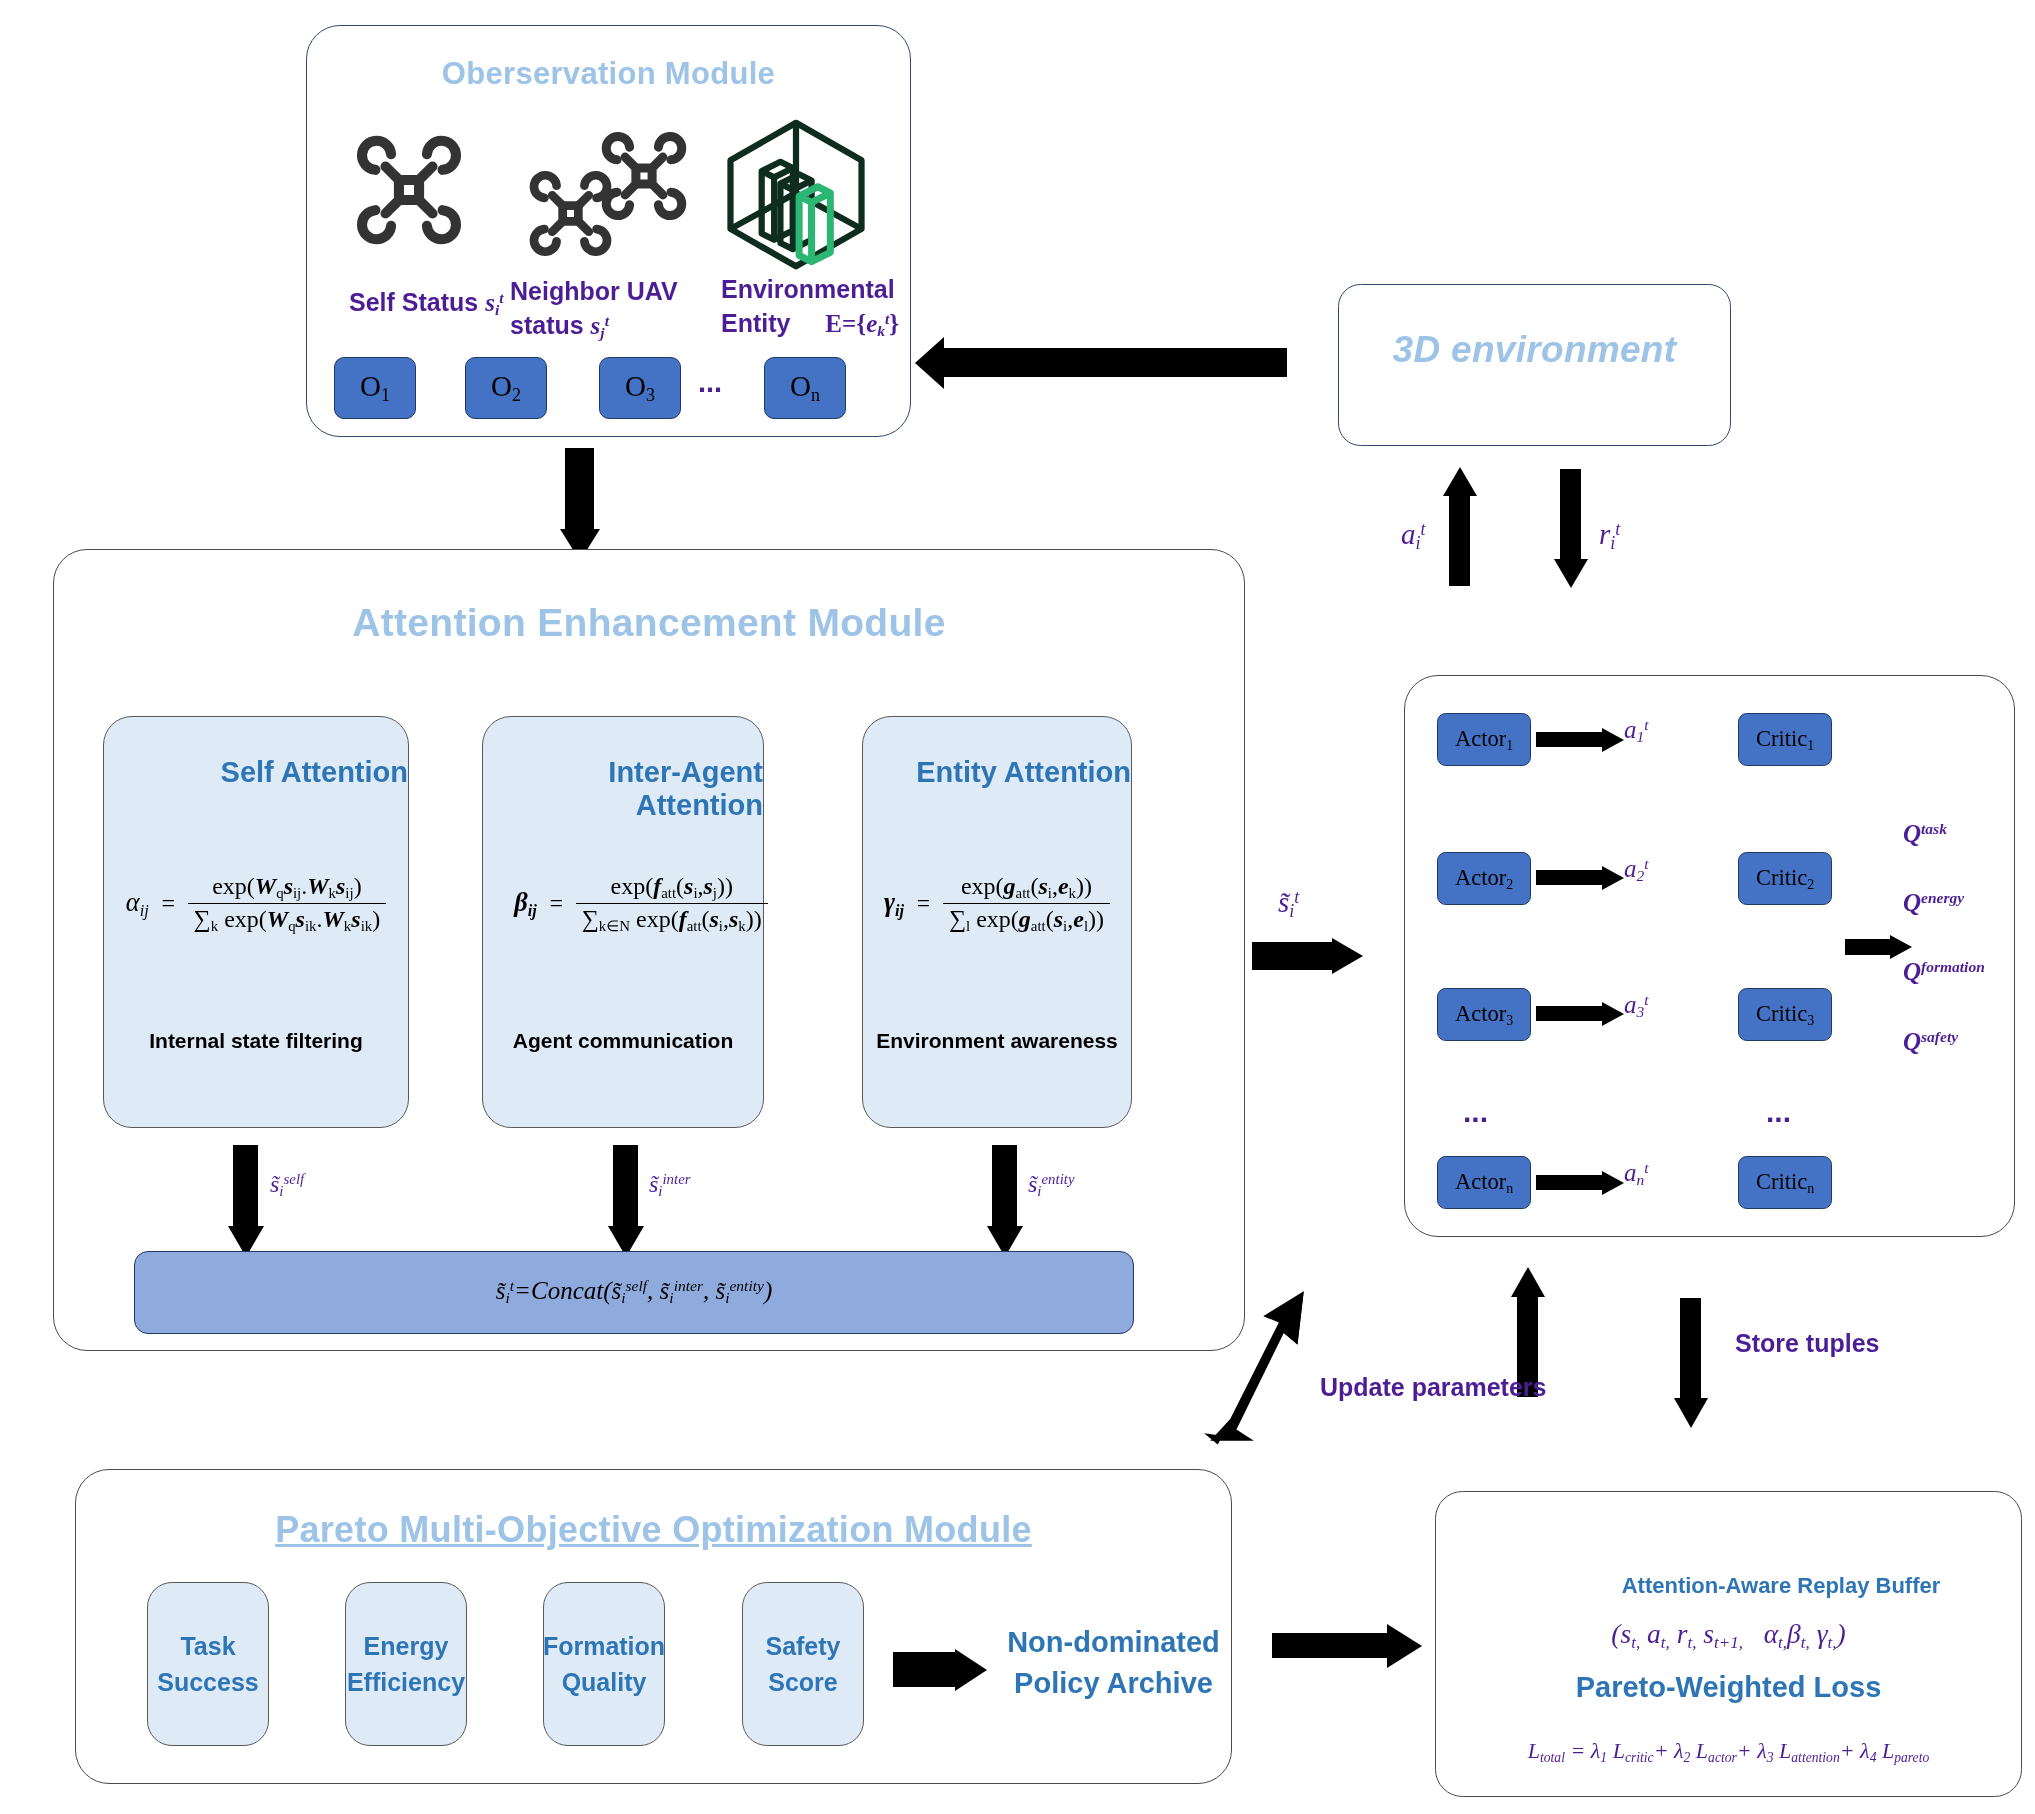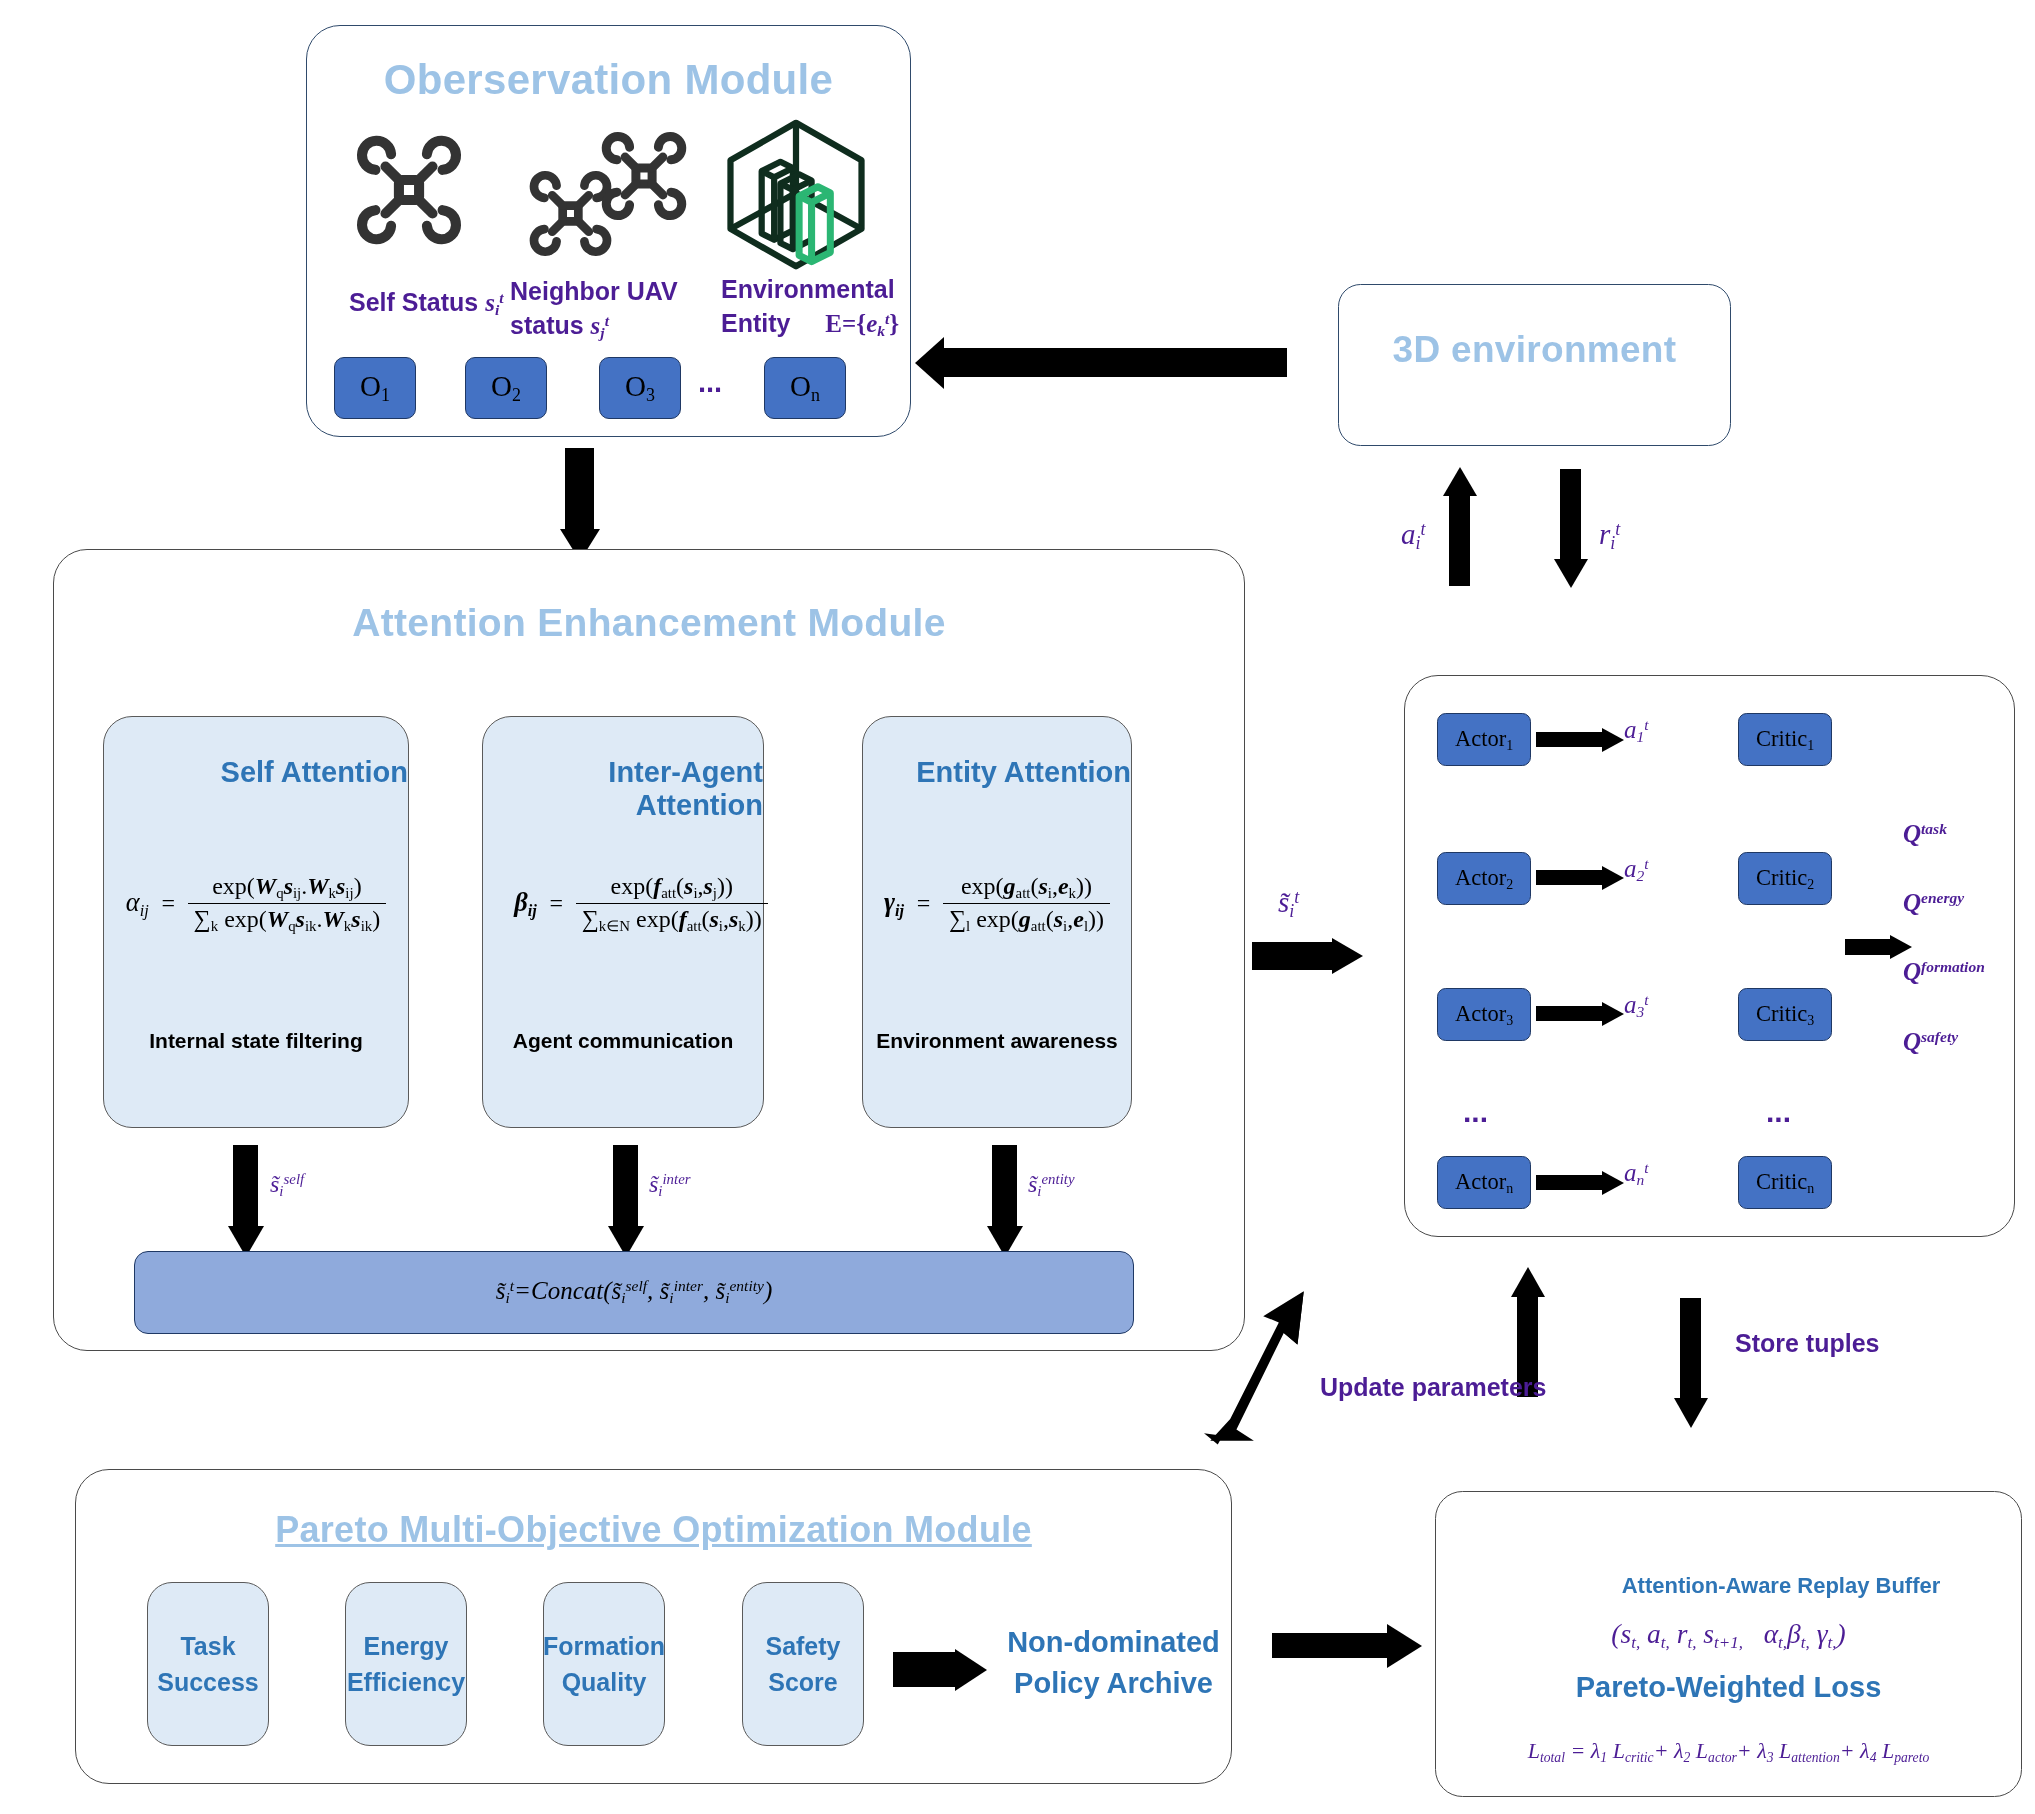--- a/index.html
+++ b/index.html
@@ -56,21 +56,21 @@
   .arrowU:after{top:calc(-1*var(--hw));border-width:0 var(--hh) var(--hw) var(--hh);
      border-color:transparent transparent #000 transparent;}
   .diag{position:absolute;}
 </style>
 </head>
 <body>
 
 <div id="root">
 
   <div class="panel" style="left:306px;top:25px;width:605px;height:412px;">
-    <div class="mod-title" style="top:30px;font-size:42px;">Oberservation Module</div>
+    <div class="mod-title" style="top:30px;font-size:31px;">Oberservation Module</div>
   </div>
 
   <svg style="position:absolute;left:353px;top:134px;width:112px;height:112px;" viewBox="0 0 100 100">
     <g fill="none" stroke="#333333" stroke-width="9" stroke-linecap="round">
       <rect x="41" y="41" width="18" height="18" rx="3"></rect>
       <path d="M41 41 L29 29"></path>
         <path d="M59 41 L71 29"></path>
         <path d="M41 59 L29 71"></path>
         <path d="M59 59 L71 71"></path>
       <path d="M34 18 A13 13 0 1 0 20 32"></path>
@@ -148,21 +148,21 @@
     <span class="mathu">O<sub>2</sub></span>
     </div>
   <div class="obox" style="left:599px;top:357px;width:80px;height:60px;font-size:29px;">
     <span class="mathu">O<sub>3</sub></span>
     </div>
   <div class="lbl" style="left:698px;top:366px;font-size:29px;font-weight:bold;">...</div>
   <div class="obox" style="left:764px;top:357px;width:80px;height:60px;font-size:29px;">
     <span class="mathu">O<sub>n</sub></span>
     </div>
 
-  <div class="panel" style="left:1338px;top:284px;width:393px;height:162px;border-radius:22.5px;">
+  <div class="panel" style="left:1338px;top:284px;width:393px;height:162px;border-radius:22.5px;font-style:italic;">
     <div class="mod-title" style="top:44px;font-size:37px;">3D environment</div>
   </div>
 
   <div class="arrowH arrowL" style="--hh:26px;--hw:29px;left:944px;top:348px;width:343px;height:29px;"></div>
 
   <div class="arrowV arrowU" style="--hh:17.5px;--hw:29px;left:1449px;top:496px;width:21px;height:90px;"></div>
   <div class="lbl mathi" style="left:1401px;top:518px;font-size:29px;">a<sub>i</sub><sup>t</sup></div>
 
   <div class="arrowV arrowD" style="--hh:17.5px;--hw:29px;left:1560px;top:469px;width:21px;height:90px;"></div>
   <div class="lbl mathi" style="left:1599px;top:518px;font-size:29px;">r<sub>i</sub><sup>t</sup></div>

